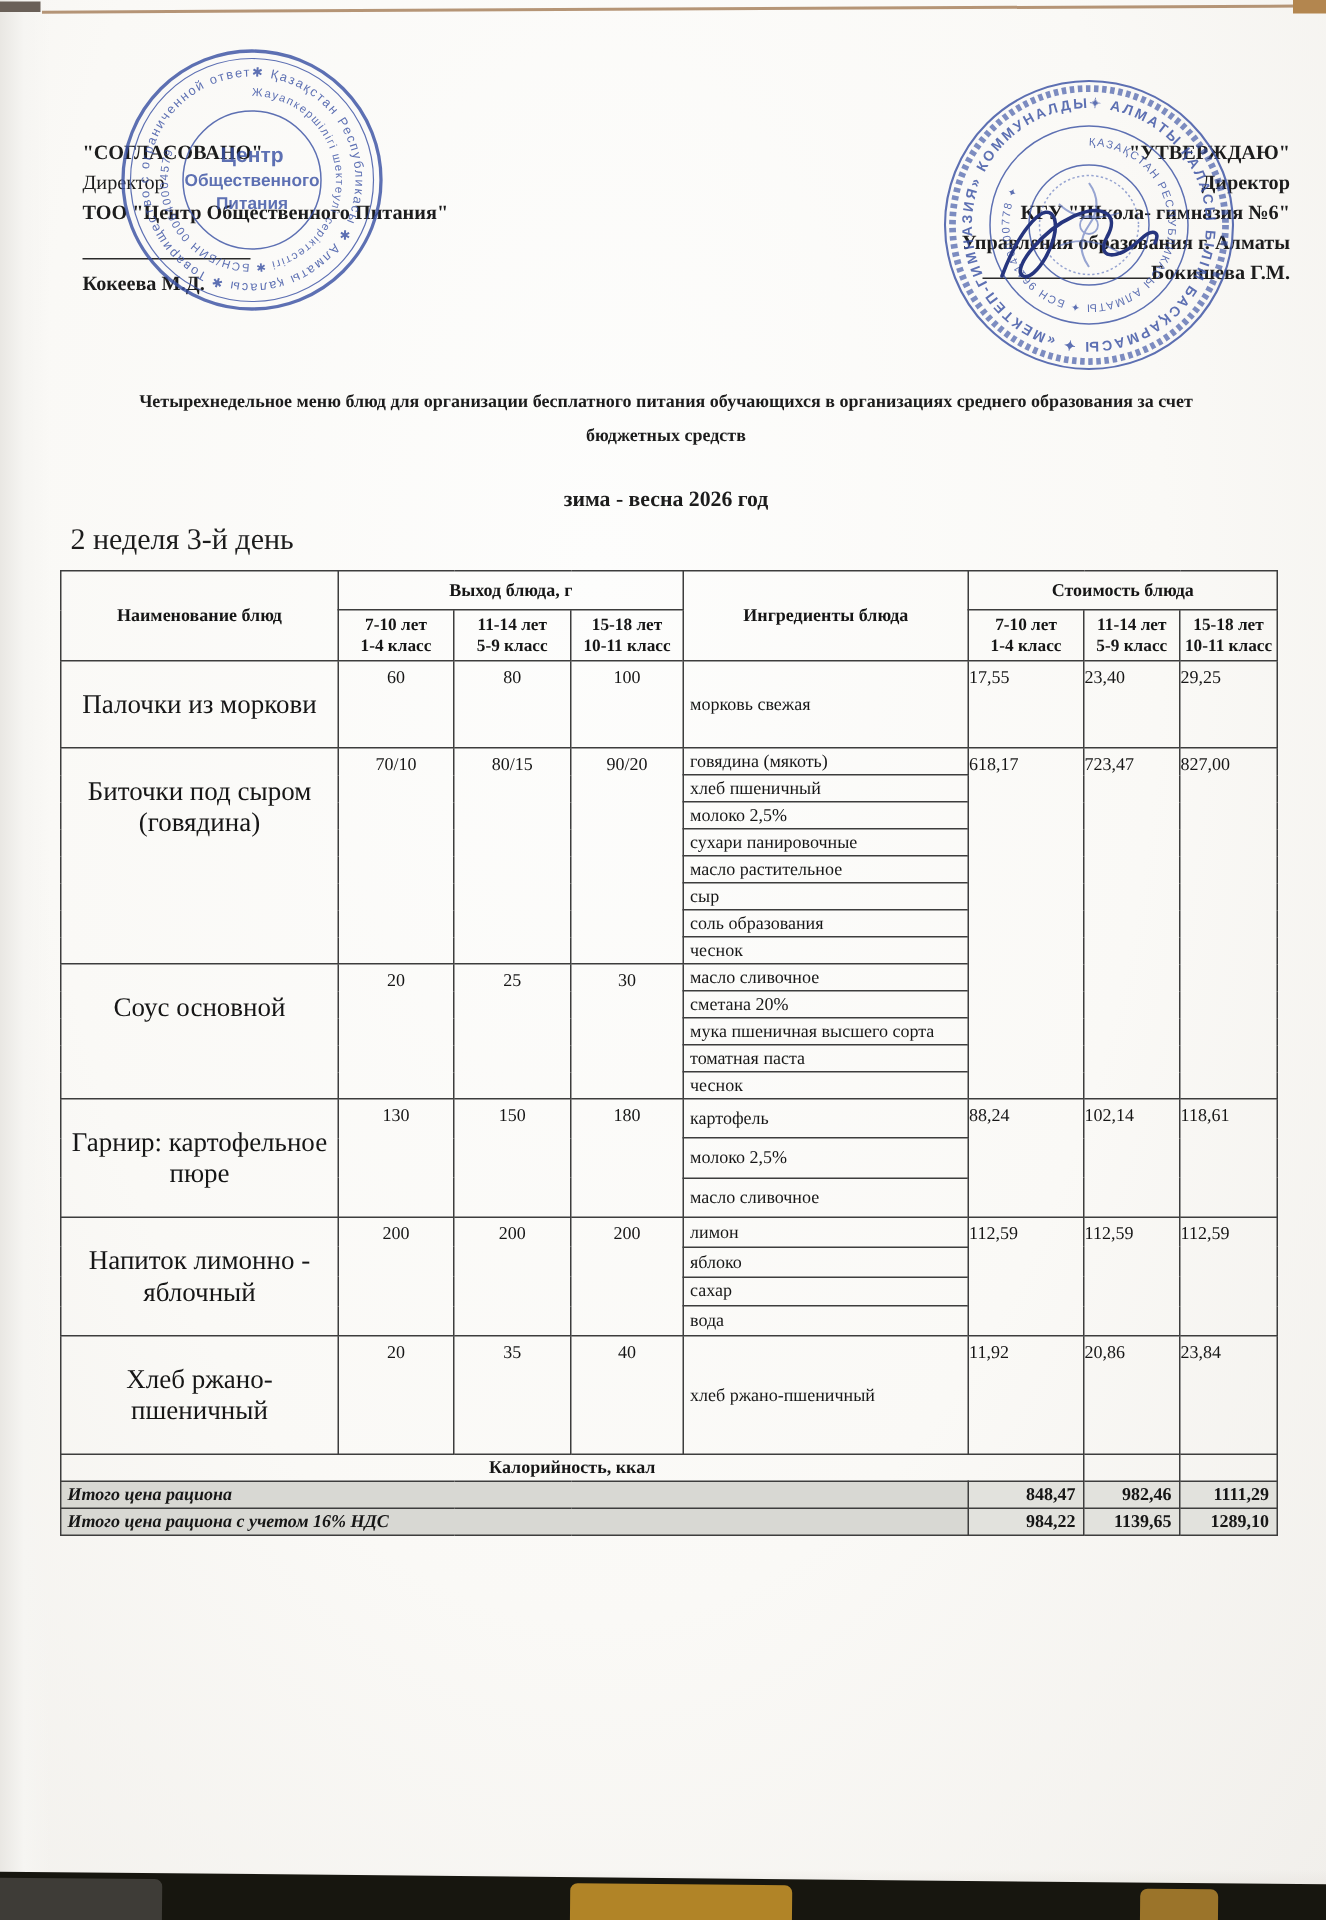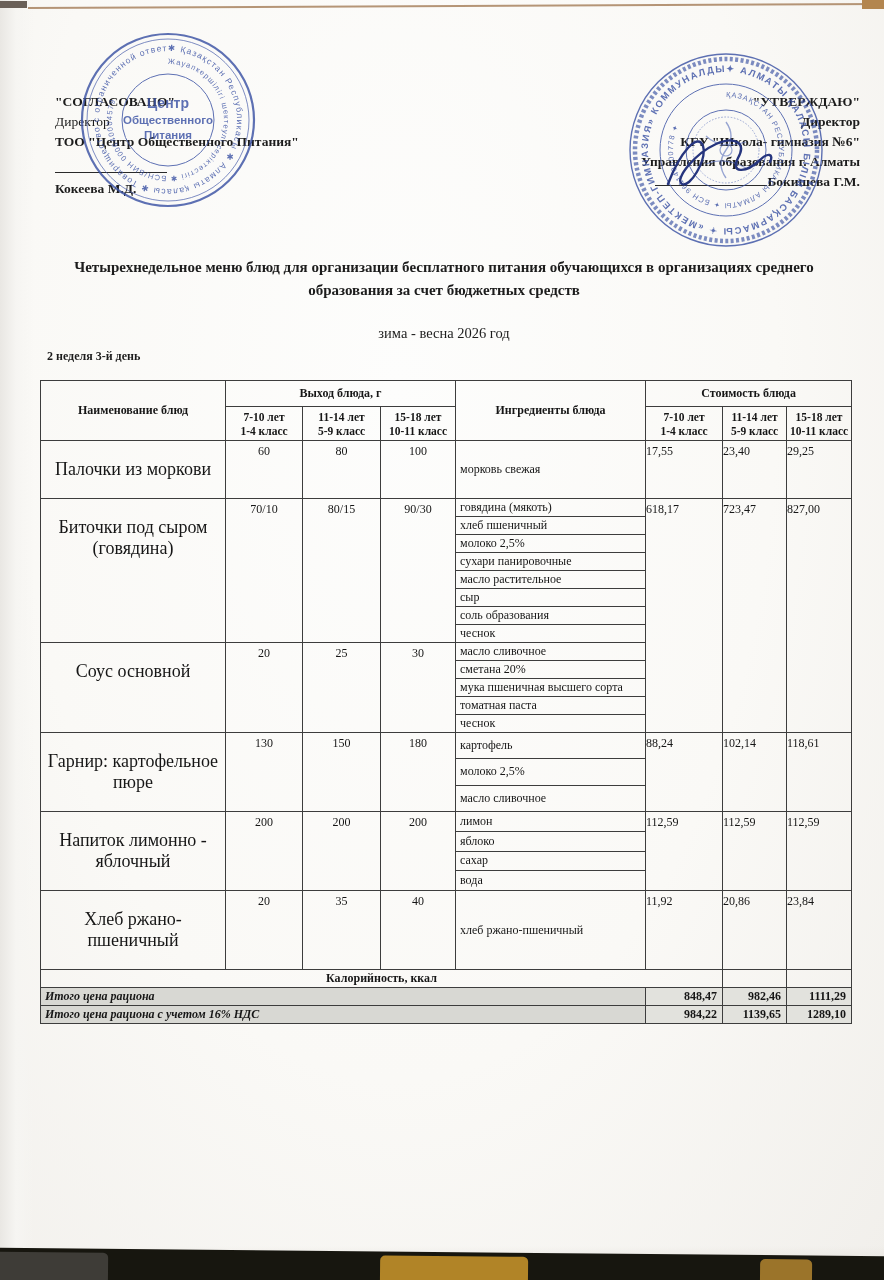--- a/index.html
+++ b/index.html
@@ -33,23 +33,23 @@
   .name-line{font-weight:bold}
 
   
   .stamp{position:absolute;z-index:4;opacity:.82}
   .stamp-left{left:78px;top:30px}
   .stamp-right{left:626px;top:50px}
   .stamp text{fill:#3b52a4;font-family:"Liberation Sans",sans-serif}
   .signature-svg{position:absolute;left:648px;top:118px;z-index:5}
 
   
-  .doc-title{position:absolute;left:62px;right:58px;top:256px;text-align:center;font-weight:bold;font-size:15px;line-height:23px;z-index:2}
-  .doc-subtitle{position:absolute;left:62px;right:58px;top:325px;text-align:center;font-weight:normal;font-size:14.5px;z-index:2}
-  .week-label{position:absolute;left:47px;top:349px;font-weight:bold;font-size:12px;z-index:2}
+  .doc-title{position:absolute;left:62px;right:58px;top:256px;text-align:center;font-weight:bold;font-size:12px;line-height:23px;z-index:2}
+  .doc-subtitle{position:absolute;left:62px;right:58px;top:325px;text-align:center;font-weight:bold;font-size:14.5px;z-index:2}
+  .week-label{position:absolute;left:47px;top:349px;font-weight:normal;font-size:20px;z-index:2}
 
   
   table.menu{position:absolute;left:40px;top:380px;width:811px;border-collapse:collapse;table-layout:fixed;
     font-size:12px;color:#161616;z-index:2;border:1.5px solid #333}
   .menu th,.menu td{border:1px solid #3d3d3d}
   .menu thead tr.hr1{height:26px}
   .menu thead tr.hr2{height:34px}
   .menu th{font-weight:bold;text-align:center;vertical-align:middle;padding:1px 2px}
   .menu th .sub2{font-size:11.5px;line-height:14px}
   .menu tbody tr{height:18px}
@@ -185,21 +185,21 @@
           <td class="c-w">100</td>
           <td class="c-ing">морковь свежая</td>
           <td class="c-cost">17,55</td>
           <td class="c-cost">23,40</td>
           <td class="c-cost">29,25</td>
         </tr>
         <tr>
           <td class="c-name" rowspan="8">Биточки под сыром (говядина)</td>
           <td class="c-w" rowspan="8">70/10</td>
           <td class="c-w" rowspan="8">80/15</td>
-          <td class="c-w" rowspan="8">90/30</td>
+          <td class="c-w" rowspan="8">90/20</td>
           <td class="c-ing">говядина (мякоть)</td>
           <td class="c-cost" rowspan="13">618,17</td>
           <td class="c-cost" rowspan="13">723,47</td>
           <td class="c-cost" rowspan="13">827,00</td>
         </tr>
         <tr>
           <td class="c-ing">хлеб пшеничный</td>
         </tr>
         <tr>
           <td class="c-ing">молоко 2,5%</td>

